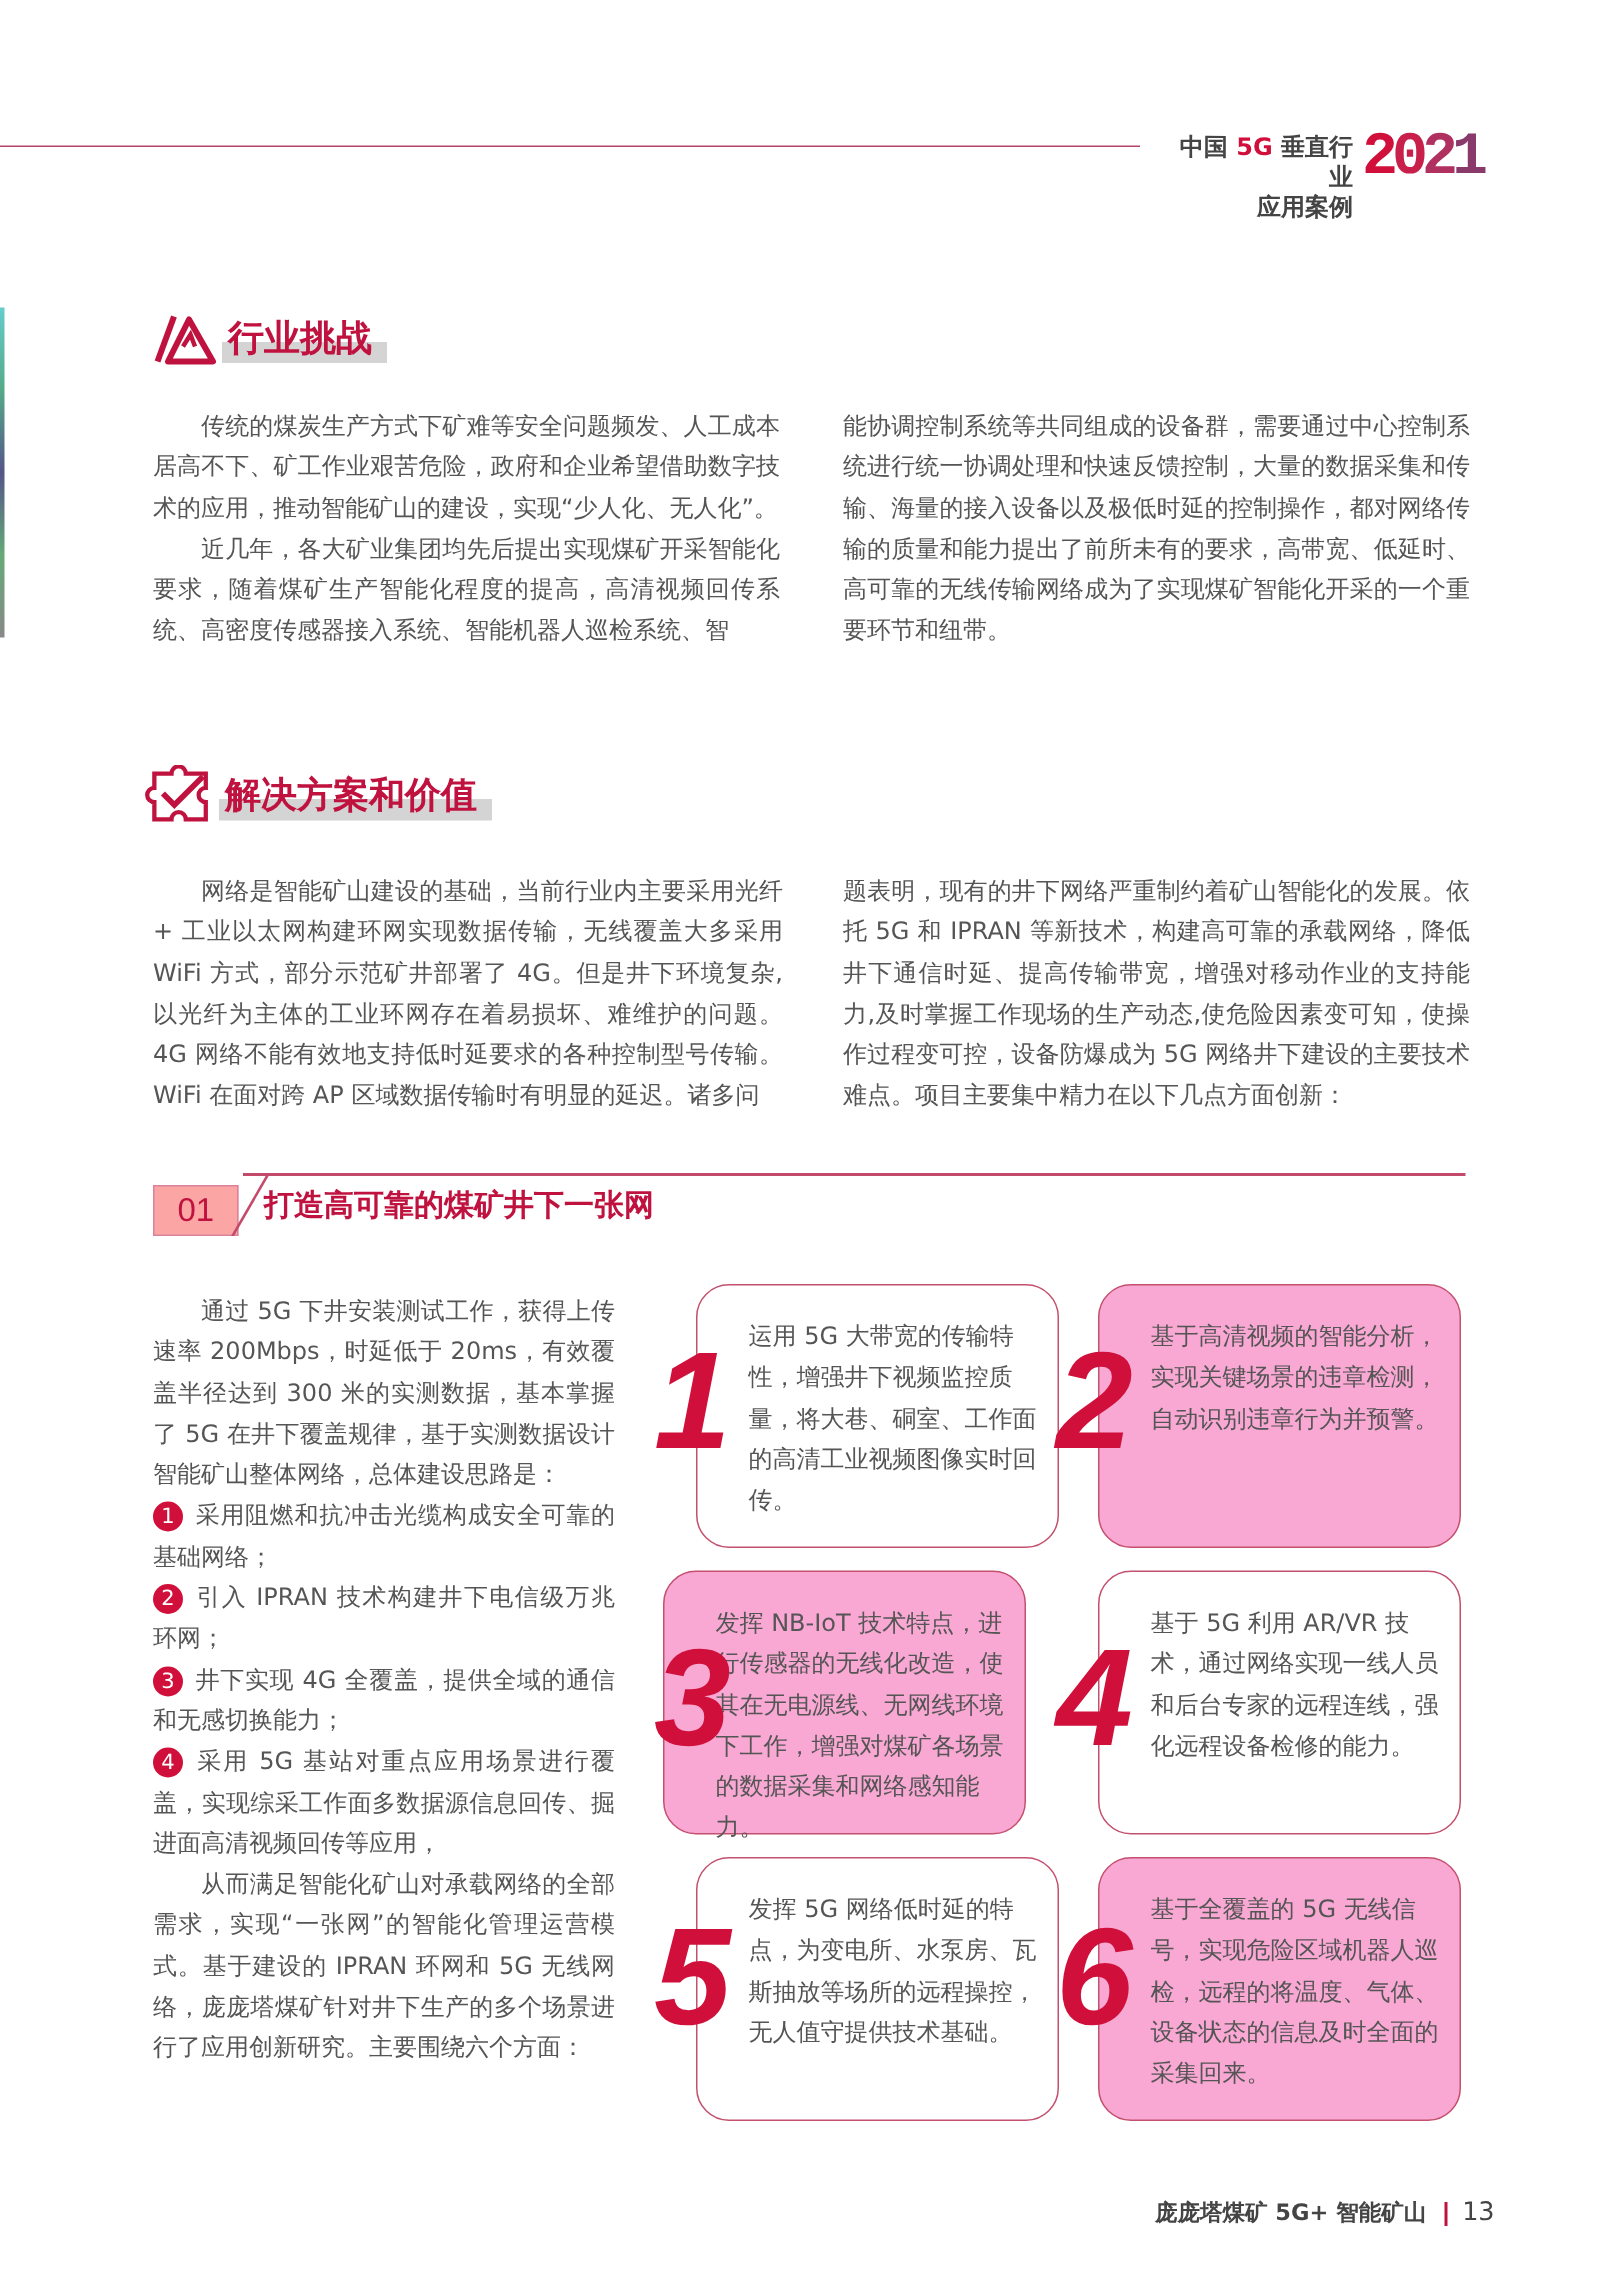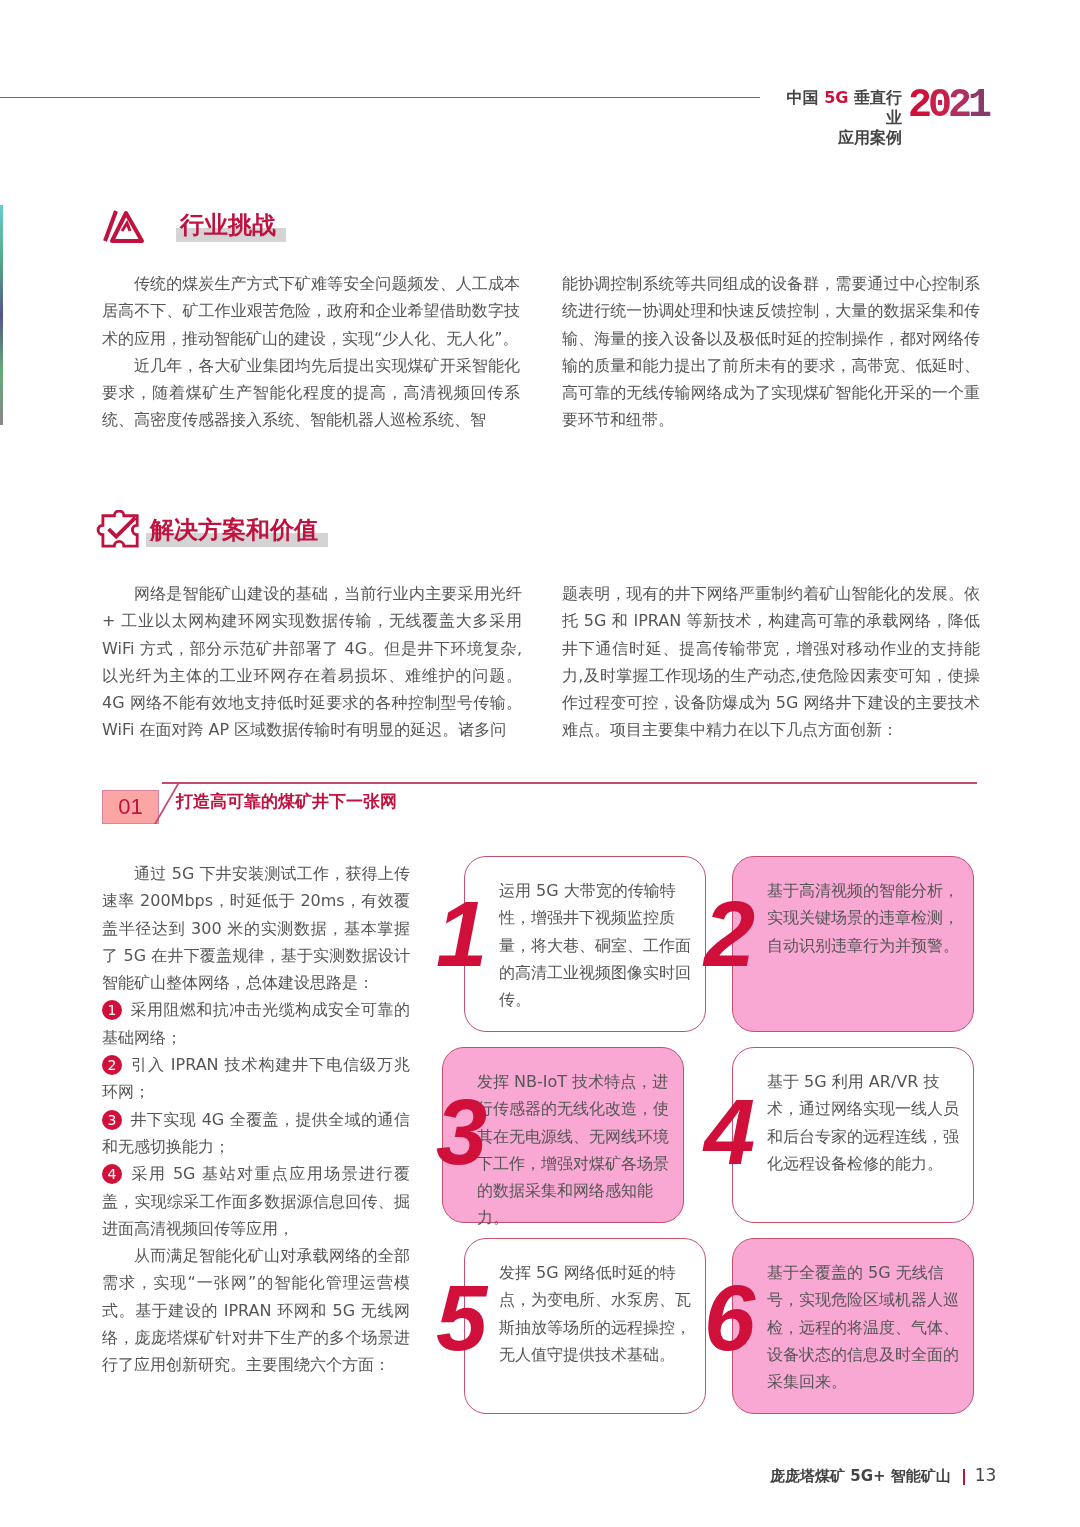--- a/index.html
+++ b/index.html
@@ -20,21 +20,21 @@
        background:linear-gradient(transparent 58%,#d4d4d4 58%);line-height:34px;}
   .para{position:absolute;font-size:16px;line-height:27.3px;color:#555;text-align:justify;}
   .para p{margin:0;}
   .para p.ind{text-indent:2em;}
   .sub-head{position:absolute;left:102px;top:782px;width:875px;height:40px;}
   .sub-head .topline{position:absolute;left:60px;top:0;right:0;height:1.5px;background:#c44a6c;}
   .sub-head .num{position:absolute;left:0;top:8px;width:55px;height:32px;background:#fca5a5;
        border:1px solid #d9849a;color:#c0123f;font-size:22px;line-height:32px;text-align:center;
        font-family:"Liberation Sans",sans-serif;}
   .sub-head .slash{position:absolute;left:52px;top:0;width:2px;height:42px;background:#c44a6c;transform:skewX(-30deg);transform-origin:bottom;}
-  .sub-head .txt{position:absolute;left:74px;top:8px;font-size:17px;font-weight:bold;color:#c0123f;}
+  .sub-head .txt{position:absolute;left:74px;top:8px;font-size:20px;font-weight:bold;color:#c0123f;}
   .list-item .badge{display:inline-block;width:20px;height:20px;border-radius:50%;background:#d0103a;
        color:#fff;font-size:14px;line-height:20px;text-align:center;margin-right:8px;text-indent:0;}
   .card{position:absolute;width:242px;height:176px;border:1.5px solid #c4506e;border-radius:22px;box-sizing:border-box;}
   .card.gray{background:#f9a8d4;}
   .card .ctext{position:absolute;left:34px;top:20px;width:195px;font-size:16px;line-height:27.3px;color:#555;}
   .bignum{position:absolute;font-size:92px;font-weight:bold;font-style:italic;color:#d0103a;
        font-family:"Liberation Sans",sans-serif;line-height:92px;}
   .footer{position:absolute;left:770px;top:1465px;font-size:15px;color:#444;font-weight:bold;text-align:right;}
   .footer .bar{display:inline-block;width:2px;height:16px;background:#c0123f;vertical-align:middle;margin:0 10px 0 12px;}
   .footer .pg{font-weight:normal;font-size:17px;}
@@ -46,21 +46,21 @@
 
 <div class="header-line"></div>
 <div class="header-text">
   <div><span>中国</span> <span class="hl">5G</span> <span>垂直行业</span></div>
   <div>应用案例</div>
 </div>
 <div class="year">
   <span>2</span><span>0</span><span>2</span><span>1</span>
 </div>
 
-<div class="sec-title" style="left:102px;top:205px;gap:28px;">
+<div class="sec-title" style="left:102px;top:205px;">
   <svg class="ico" viewBox="0 0 46 40">
     <path d="M3 36 L14 6" stroke="#c0123f" stroke-width="4" fill="none"></path>
     <path d="M10 36 L24 8 L40 36 Z" stroke="#c0123f" stroke-width="4" fill="none" stroke-linejoin="round"></path>
     <path d="M20 26 L25 18 L28 26" stroke="#c0123f" stroke-width="3" fill="none"></path>
   </svg>
   <span class="lbl">行业挑战</span>
 </div>
 <div class="para" style="left:102px;top:270px;width:418px;">
   <p class="ind">传统的煤炭生产方式下矿难等安全问题频发、人工成本居高不下、矿工作业艰苦危险，政府和企业希望借助数字技术的应用，推动智能矿山的建设，实现“少人化、无人化”。</p>
   <p class="ind">近几年，各大矿业集团均先后提出实现煤矿开采智能化要求，随着煤矿生产智能化程度的提高，高清视频回传系统、高密度传感器接入系统、智能机器人巡检系统、智</p>

